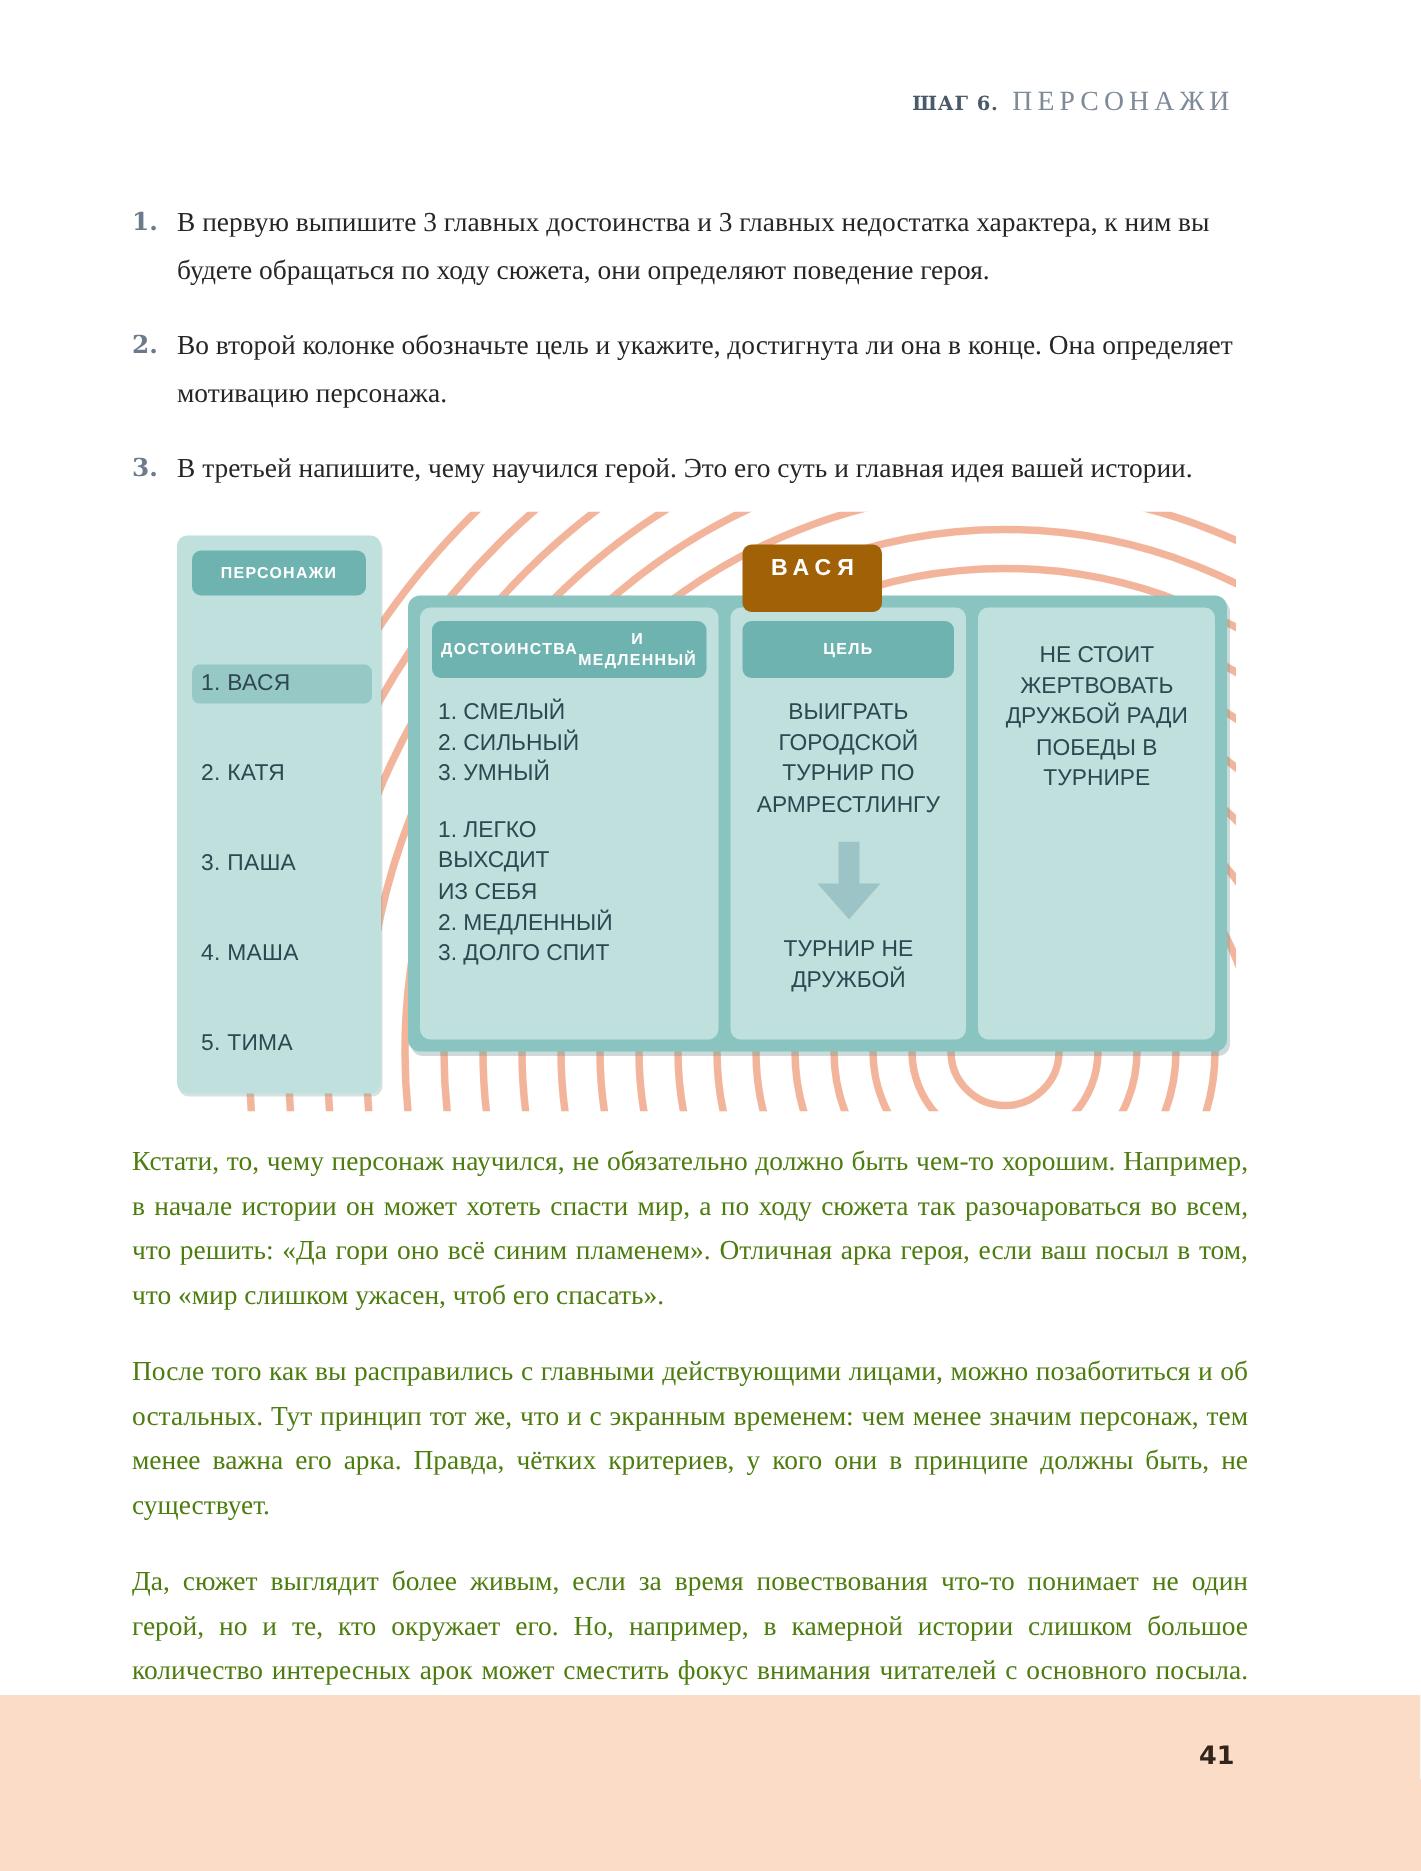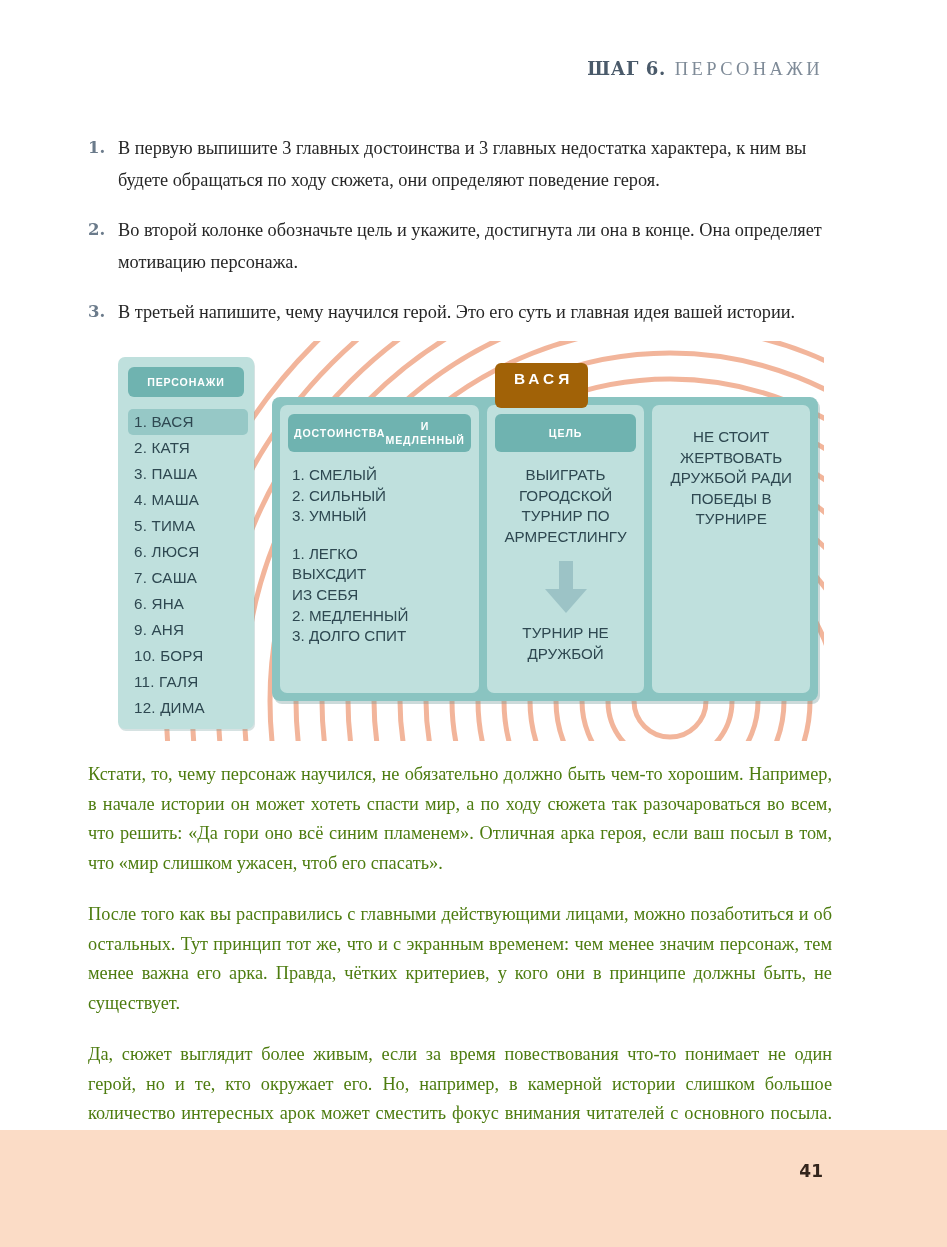--- a/index.html
+++ b/index.html
@@ -20,21 +20,21 @@
   .page-header {
     position: absolute;
     top: 58px;
     right: 124px;
     text-align: right;
     white-space: nowrap;
   }
   .step-label {
     font-family: "DejaVu Serif", serif;
     font-weight: bold;
-    font-size: 18px;
+    font-size: 13px;
     letter-spacing: 0.6px;
     color: #4a5a6a;
   }
   .step-title {
     font-family: "Liberation Serif", serif;
     font-size: 18.5px;
     letter-spacing: 3.4px;
     color: #7f8b98;
     margin-left: 9px;
   }
@@ -122,20 +122,21 @@
     right: 6px;
   }
   .char-row {
     font-family: "Liberation Sans", sans-serif;
     font-size: 15.2px;
     color: #2e4851;
     padding: 1px 6px 2px 6px;
     border-radius: 5px;
     line-height: 23px;
     letter-spacing: 0.2px;
+    margin-top: 34px;
   }
   .char-row.selected {
     background: #96c8c6;
   }
 
   
   .cards {
     position: absolute;
     left: 162px;
     top: 56px;

